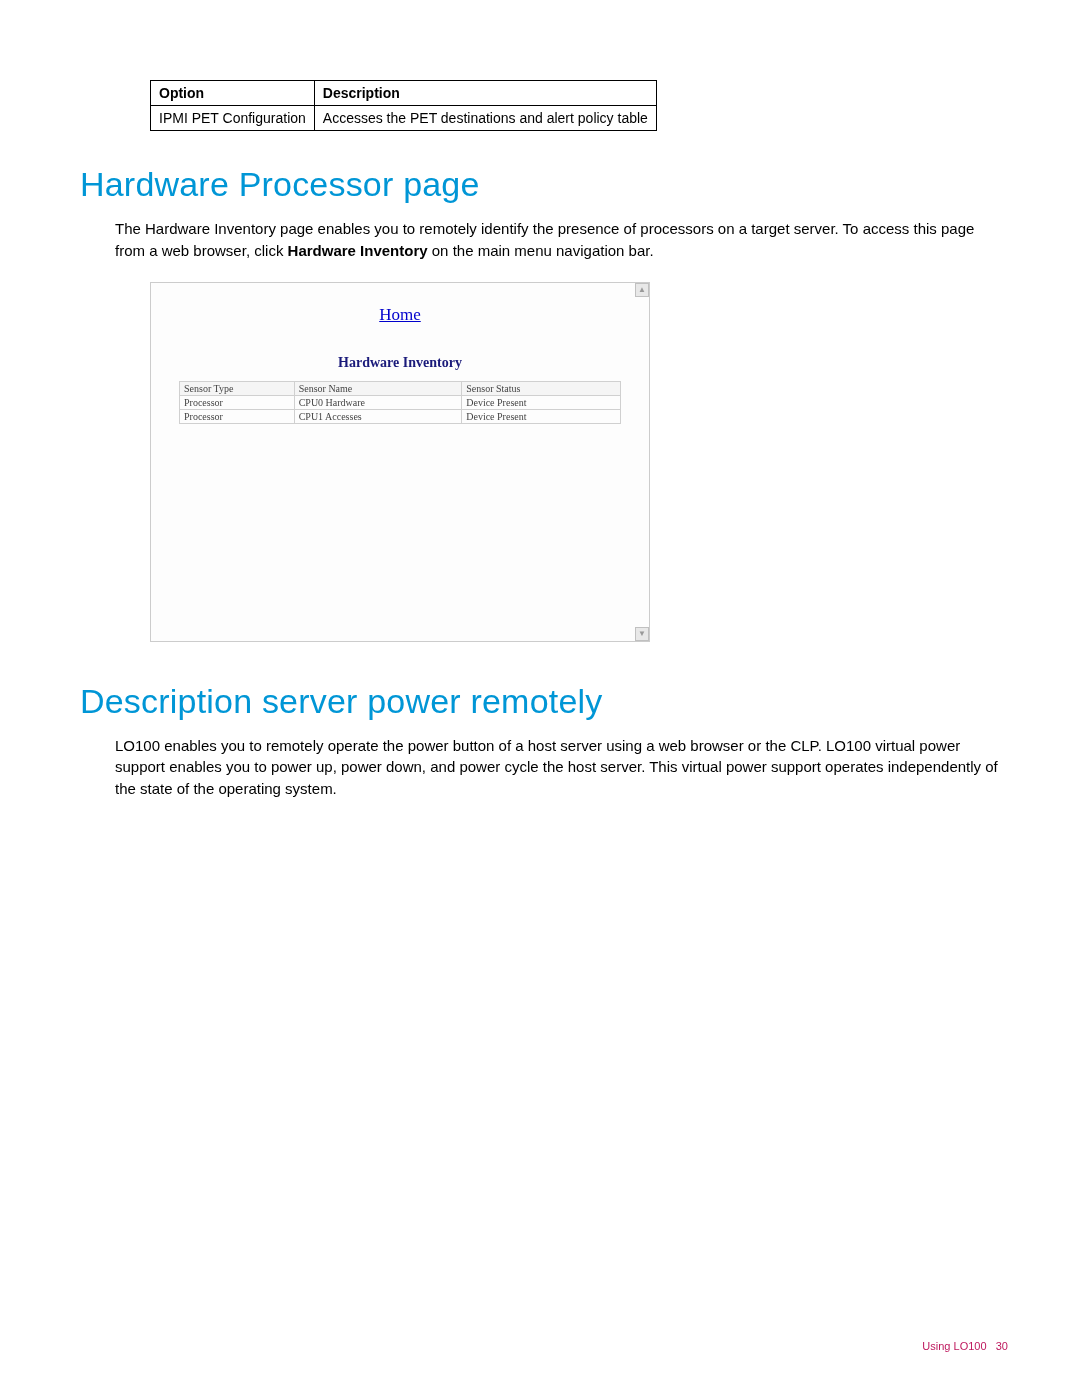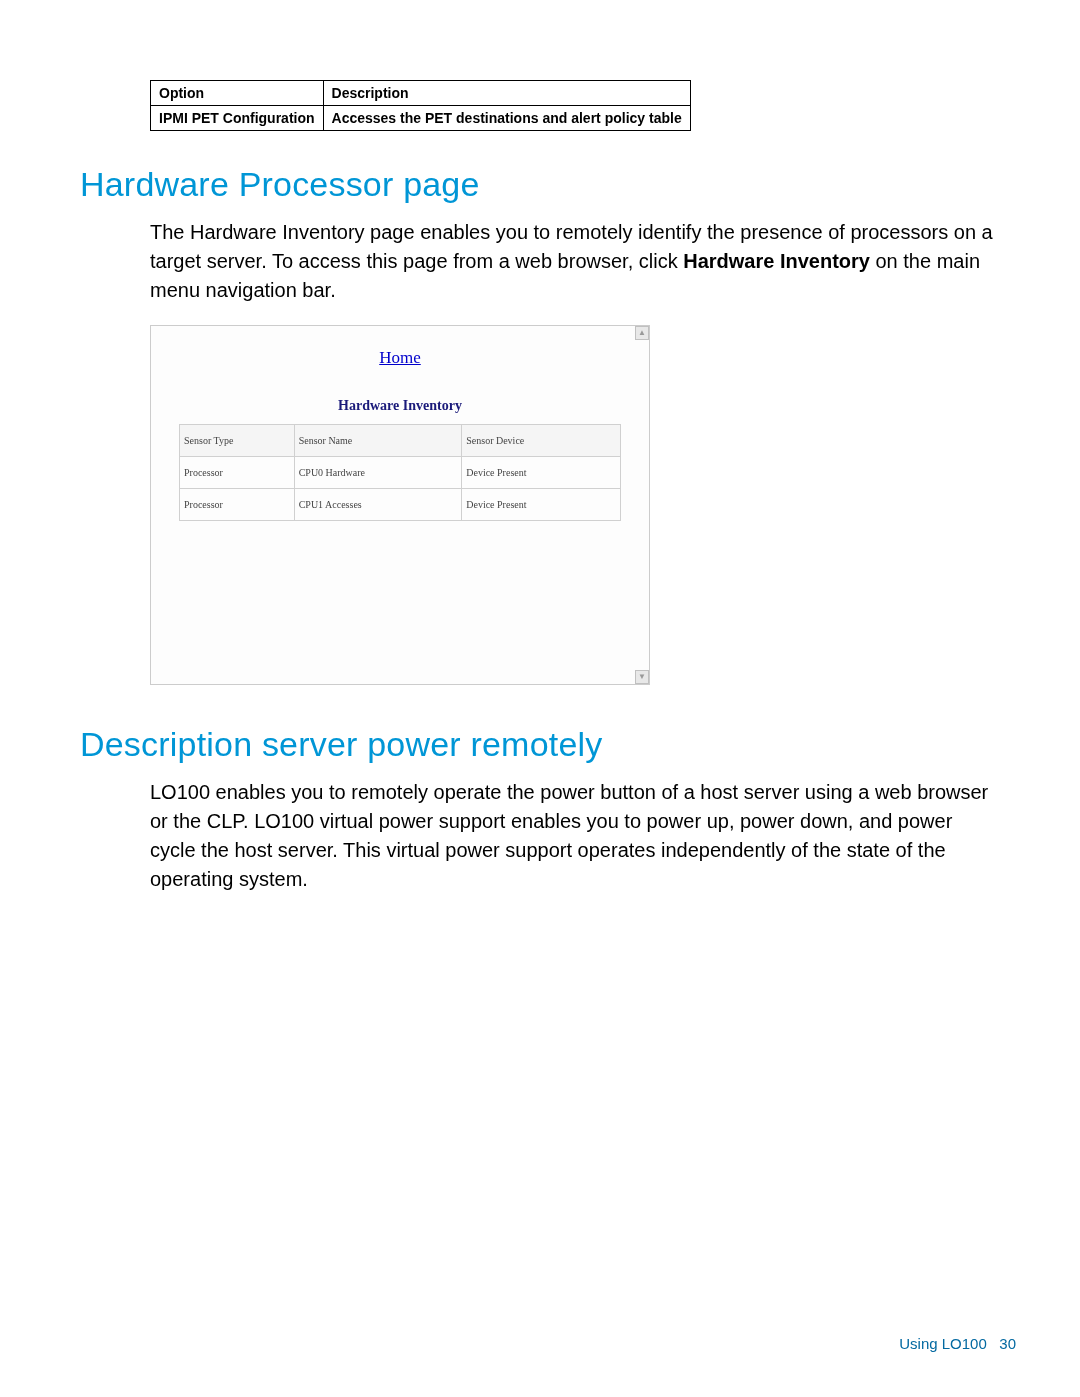--- a/index.html
+++ b/index.html
@@ -15,38 +15,37 @@
       border-collapse: collapse;
       margin-left: 70px;
       margin-bottom: 34px;
     }
     .option-table th, .option-table td {
       border: 1px solid #000;
       padding: 4px 8px;
       font-size: 14px;
       text-align: left;
       vertical-align: top;
-      font-weight: bold;
     }
     .option-table th {
       font-weight: bold;
     }
     h2.section-heading {
       font-family: Arial, Helvetica, sans-serif;
       font-weight: 300;
       font-size: 34px;
       color: #0096d6;
       margin-bottom: 14px;
       letter-spacing: 0.2px;
     }
     .body-text {
-      font-size: 20px;
+      font-size: 15px;
       line-height: 1.45;
       color: #000;
-      margin-left: 70px;
+      margin-left: 35px;
       margin-bottom: 20px;
     }
     .body-text b { font-weight: bold; }
     .screenshot-box {
       width: 500px;
       height: 360px;
       margin-left: 70px;
       margin-bottom: 40px;
       border: 1px solid #ccc;
       position: relative;
@@ -73,21 +72,21 @@
     }
     .ss-table {
       width: 100%;
       border-collapse: collapse;
       font-family: 'Times New Roman', serif;
       font-size: 10px;
       color: #444;
     }
     .ss-table th, .ss-table td {
       border: 1px solid #d0d0d0;
-      padding: 10px 4px;
+      padding: 1px 4px;
       text-align: left;
       font-weight: normal;
       margin-left: 42px;
     }
     .ss-table th { background: #f5f5f5; }
     .ss-col1 { width: 26%; }
     .ss-col2 { width: 38%; }
     .ss-col3 { width: 36%; }
     .scroll-arrow {
       position: absolute;
@@ -99,23 +98,23 @@
       font-size: 8px;
       text-align: center;
       line-height: 12px;
       color: #999;
     }
     .scroll-arrow.top { top: 0; }
     .scroll-arrow.bottom { bottom: 0; }
     .page-footer {
       position: absolute;
       bottom: 45px;
-      right: 64px;
-      font-size: 15px;
-      color: #0369a1;
+      right: 72px;
+      font-size: 11px;
+      color: #be185d;
     }
   </style>
 </head>
 <body>
 
 <table class="option-table">
   <tbody>
       <tr>
     <th>Option</th>
     <th>Description</th>
@@ -135,21 +134,21 @@
 <div class="screenshot-box">
   <div class="scroll-arrow top">▲</div>
   <div class="screenshot-inner">
     <div class="ss-home">Home</div>
     <div class="ss-title">Hardware Inventory</div>
     <table class="ss-table">
       <tbody>
           <tr>
         <th class="ss-col1">Sensor Type</th>
         <th class="ss-col2">Sensor Name</th>
-        <th class="ss-col3">Sensor Device</th>
+        <th class="ss-col3">Sensor Status</th>
       </tr>
       <tr>
         <td>Processor</td>
         <td>CPU0 Hardware</td>
         <td>Device Present</td>
       </tr>
       <tr>
         <td>Processor</td>
         <td>CPU1 Accesses</td>
         <td>Device Present</td>

